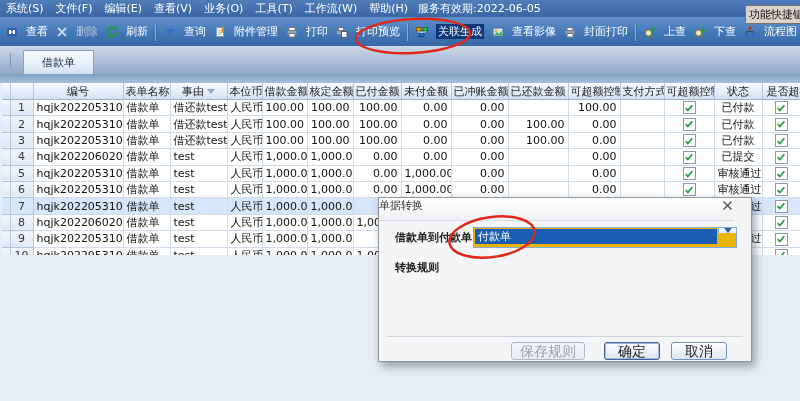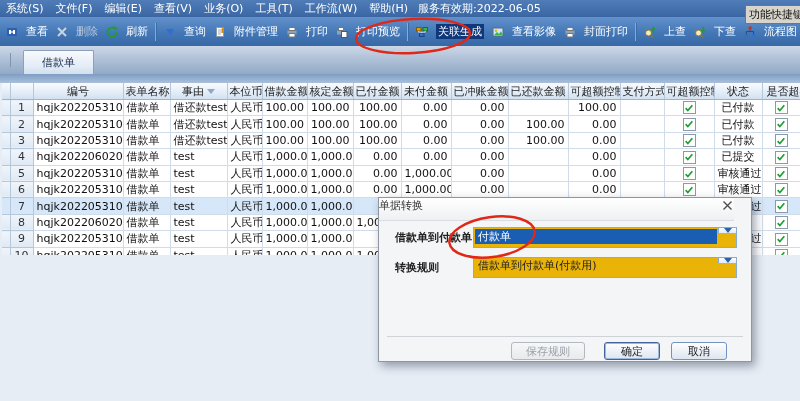--- a/index.html
+++ b/index.html
@@ -58,21 +58,21 @@
   .dlg-label{width:78px;font-weight:bold;color:#222;flex:0 0 auto}
   .combo{flex:1;height:19px;border:1px solid #86abd4;background:#eab308;display:flex;align-items:flex-start}
   .combo-val{flex:1;display:flex;align-items:center;padding:0 4px;color:#222;overflow:hidden;white-space:nowrap}
   .combo-val.sel{background:#1a5eb4;color:#fff;margin:1px;padding:0 3px}
   .combo-btn{width:17px;border-left:1px solid #86abd4;flex:0 0 auto;
      background:linear-gradient(180deg,#fdfeff,#dfeafd);display:flex;align-items:center;justify-content:center}
   .tri{width:0;height:0;border-left:4px solid transparent;border-right:4px solid transparent;border-top:5px solid #2b62a8}
   .dlg-input-disabled{flex:1;height:15px;background:#c6c8ca;border:1px solid #b4b6b8}
   .dlg-sep{position:absolute;left:8px;right:8px;top:138px;border-top:1px solid #cfd3d8}
   .dlg-buttons{position:absolute;right:24px;top:144px;display:flex;align-items:center}
-  .btn{height:18px;font-size:11px;font-family:inherit;border:1px solid #6f94c2;border-radius:3px;
+  .btn{height:18px;font-size:14px;font-family:inherit;border:1px solid #6f94c2;border-radius:3px;
      background:linear-gradient(180deg,#fefefe,#dde6f1);color:#222;padding:0 8px;min-width:56px}
   .btn.wide{min-width:74px}
   .btn.disabled{color:#9aa0a8;border-color:#b2b8c0;background:linear-gradient(180deg,#f6f7f8,#e8eaec)}
   .btn.primary{border-color:#41639c;box-shadow:0 0 0 1px #9db9dd inset;margin-left:19px}
   .btn.cancel{margin-left:11px}
   .annot{position:absolute;pointer-events:none;z-index:20}
 </style>
 </head>
 <body>
 
@@ -574,26 +574,20 @@
     <span class="dlg-label">借款单到付款单</span>
     <div class="combo">
       <span class="combo-val sel">付款单</span>
       <span class="combo-btn">
           <i class="tri"></i>
         </span>
     </div>
   </div>
   <div class="dlg-row" style="top:59px">
     <span class="dlg-label">转换规则</span>
-    <div class="combo">
-      <span class="combo-val">借款单到付款单(付款用)</span>
-      <span class="combo-btn">
-          <i class="tri"></i>
-        </span>
-    </div>
   </div>
   <div class="dlg-sep"></div>
   <div class="dlg-buttons">
     <button class="btn wide disabled">保存规则</button>
     <button class="btn primary">确定</button>
     <button class="btn cancel">取消</button>
   </div>
 </div>
 
 <svg class="annot" style="left:352px;top:15px;width:122px;height:42px" viewBox="0 0 122 42">

